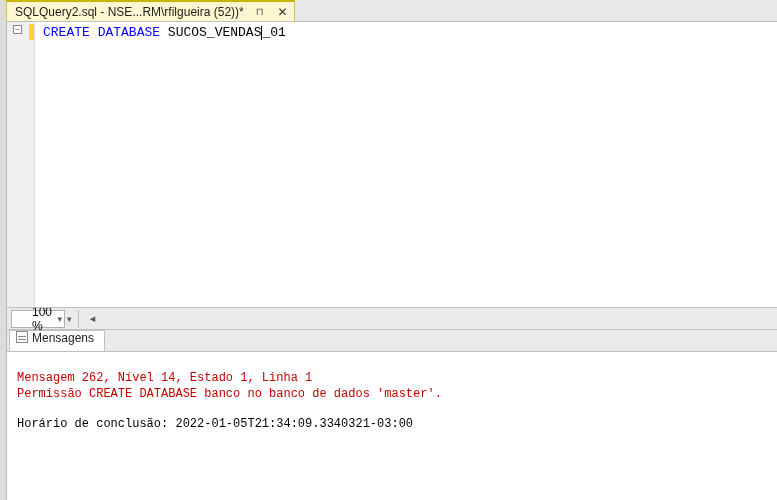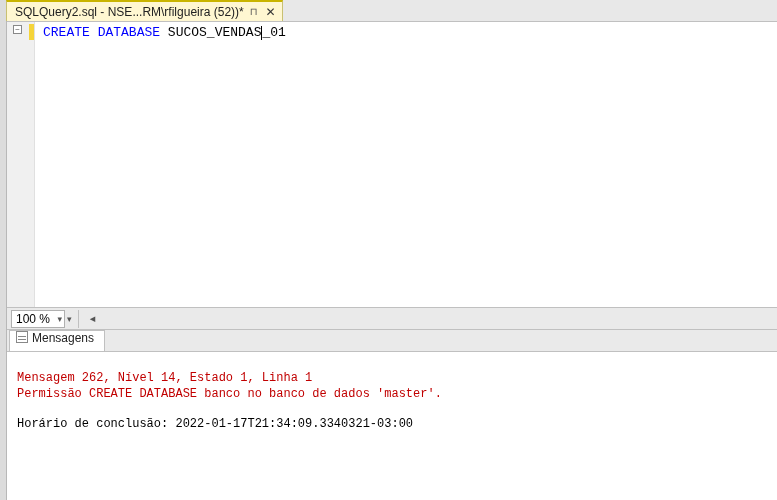--- a/index.html
+++ b/index.html
@@ -33,21 +33,21 @@
   }
   .tab {
     background: #fff7d1;
     border: 1px solid #c9c071;
     border-bottom: none;
     border-top: 2px solid #c9b400;
     height: 21px;
     padding: 0 6px 0 8px;
     display: flex;
     align-items: center;
-    gap: 4px;
+    gap: 10px;
     font-size: 12px;
     color: #222;
     margin-left: -1px;
   }
   .tab .pin { font-size: 10px; color: #555; margin-left: 2px; }
   .tab .close {
     font-size: 12px;
     color: #333;
     margin-left: 4px;
     cursor: pointer;
@@ -129,21 +129,21 @@
     gap: 2px;
   }
   .zoombar .combo {
     background: #fff;
     border: 1px solid #b0b0b0;
     height: 18px;
     width: 54px;
     display: flex;
     align-items: center;
     justify-content: space-between;
-    padding: 0 2px 0 4px;
+    padding: 0 2px 0 20px;
   }
   .zoombar .chev { font-size: 9px; color: #555; }
   .zoombar .sep {
     border-left: 1px solid #c0c0c0;
     height: 18px;
     margin: 0 4px;
   }
   .zoombar .tool {
     width: 16px; height: 16px;
     display: flex; align-items: center; justify-content: center;
@@ -239,17 +239,17 @@
     <div class="results-tabbar">
       <div class="results-tab">
         <span class="ticon"></span>
         <span>Mensagens</span>
       </div>
     </div>
 
     <div class="messages-pane">
       <div class="msg-error">Mensagem 262, Nível 14, Estado 1, Linha 1</div>
       <div class="msg-error">Permissão CREATE DATABASE banco no banco de dados 'master'.</div>
-      <div class="msg-normal">Horário de conclusão: 2022-01-17T21:34:09.3340321-03:00</div>
+      <div class="msg-normal">Horário de conclusão: 2022-01-05T21:34:09.3340321-03:00</div>
     </div>
 
   </div>
 </div>
 
 </body></html>

